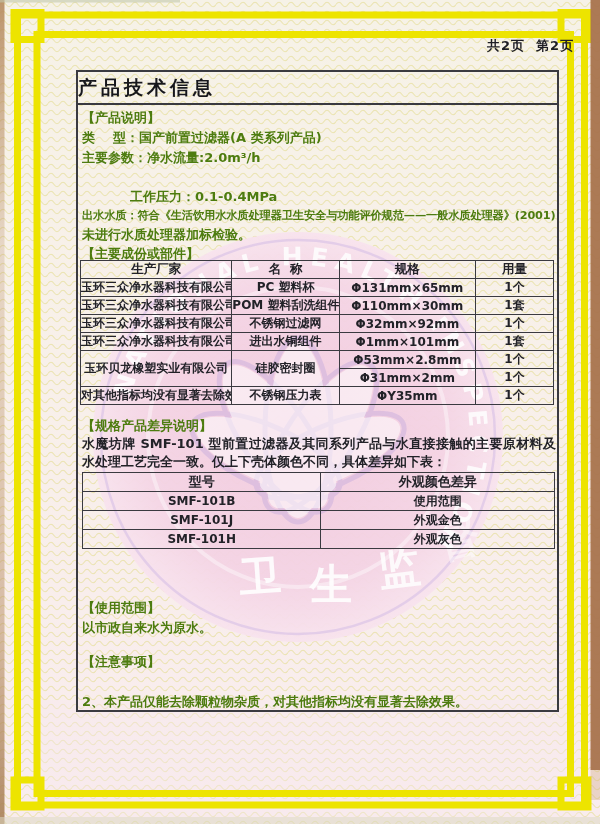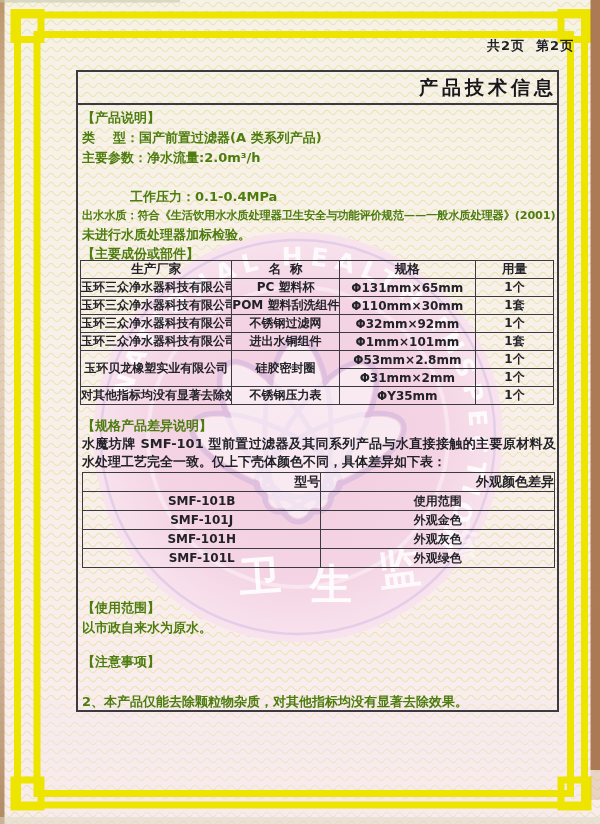--- a/index.html
+++ b/index.html
@@ -12,21 +12,21 @@
   .page-indicator{
     position:absolute;left:453px;top:37px;width:140px;
     font-size:13px;font-weight:bold;color:#1e1e24;letter-spacing:1px;white-space:pre;margin-left:34px;
   }
   .doc-box{
     position:absolute;left:76px;top:70px;width:483px;height:642px;
     border:2px solid #3a3a40;box-sizing:border-box;
   }
   .doc-title{
     position:absolute;left:0;top:0;right:0;height:31px;line-height:31px;
-    border-bottom:2px solid #3a3a40;text-align:right;
+    border-bottom:2px solid #3a3a40;text-align:left;
     font-size:19px;font-weight:bold;letter-spacing:4px;color:#17171c;
   }
   .line{
     position:absolute;left:4px;font-size:13px;font-weight:bold;color:#4d7c0f;
     white-space:pre;max-width:476px;overflow:hidden;line-height:16px;
   }
   .line.indent{left:52px;}
   .line.small{font-size:11.3px;letter-spacing:-0.2px;}
   .para{
     position:absolute;left:4px;width:474px;font-size:13px;font-weight:bold;
@@ -36,21 +36,21 @@
   td,th{
     border:1.4px solid #3a3a40;font-size:12px;font-weight:bold;color:#222228;
     text-align:center;vertical-align:middle;padding:0;white-space:pre;overflow:hidden;margin-top:7px;
   }
   .t1{left:2px;top:188px;width:474px;}
   .t1 tr{height:17px;}
   .t1 tr.hdr{height:18px;}
   .t1 th{font-size:12.5px;}
   .t2{left:4px;top:400px;width:473px;}
   .t2 tr{height:19px;}
-  .t2 th{font-size:13px;text-align:right;}
+  .t2 th{font-size:13px;}
 </style>
 </head>
 <body>
 
 <svg id="bg-layer" width="600" height="824" viewBox="0 0 600 824">
   <defs>
     <linearGradient id="baseGrad" x1="0" y1="0" x2="0" y2="1">
       <stop offset="0" stop-color="#f6f2e7"></stop>
       <stop offset="0.45" stop-color="#f8f0ea"></stop>
       <stop offset="1" stop-color="#f9eceE"></stop>
@@ -219,24 +219,20 @@
       <td>使用范围</td>
     </tr>
     <tr>
       <td>SMF-101J</td>
       <td>外观金色</td>
     </tr>
     <tr>
       <td>SMF-101H</td>
       <td>外观灰色</td>
     </tr>
-    <tr>
-      <td>SMF-101L</td>
-      <td>外观绿色</td>
-    </tr>
   </tbody>
     </table>
 
   <div class="line" style="top:528px">【使用范围】</div>
   <div class="line" style="top:548px">以市政自来水为原水。</div>
 
   <div class="line" style="top:582px">【注意事项】</div>
   <div class="line" style="top:622px">2、本产品仅能去除颗粒物杂质，对其他指标均没有显著去除效果。</div>
 </div>
 

